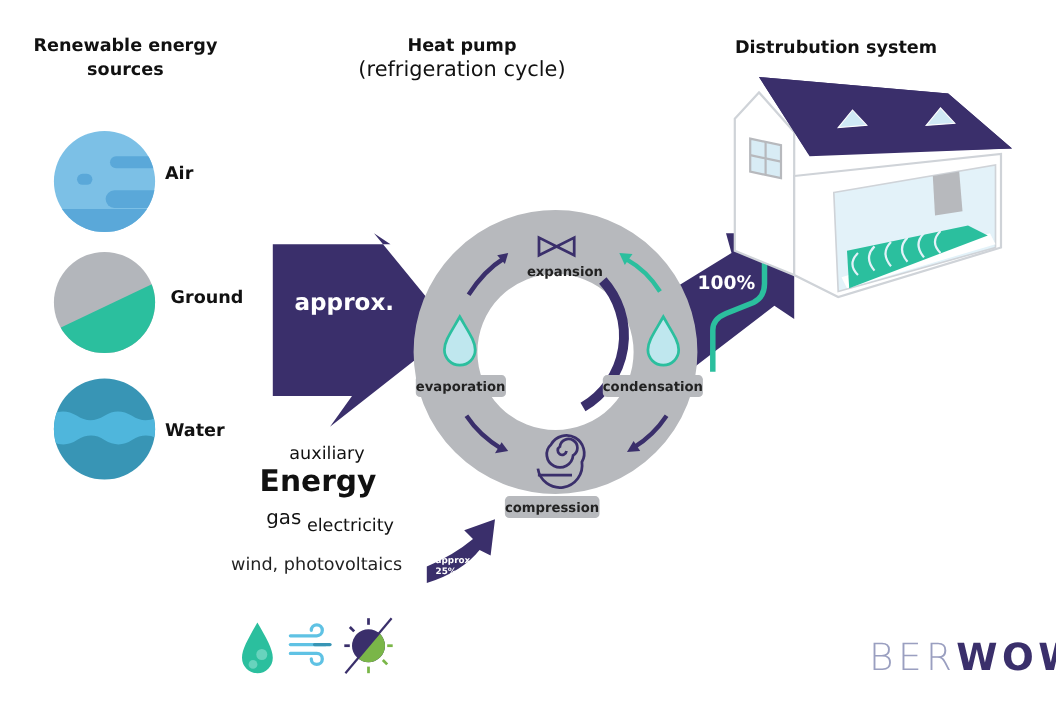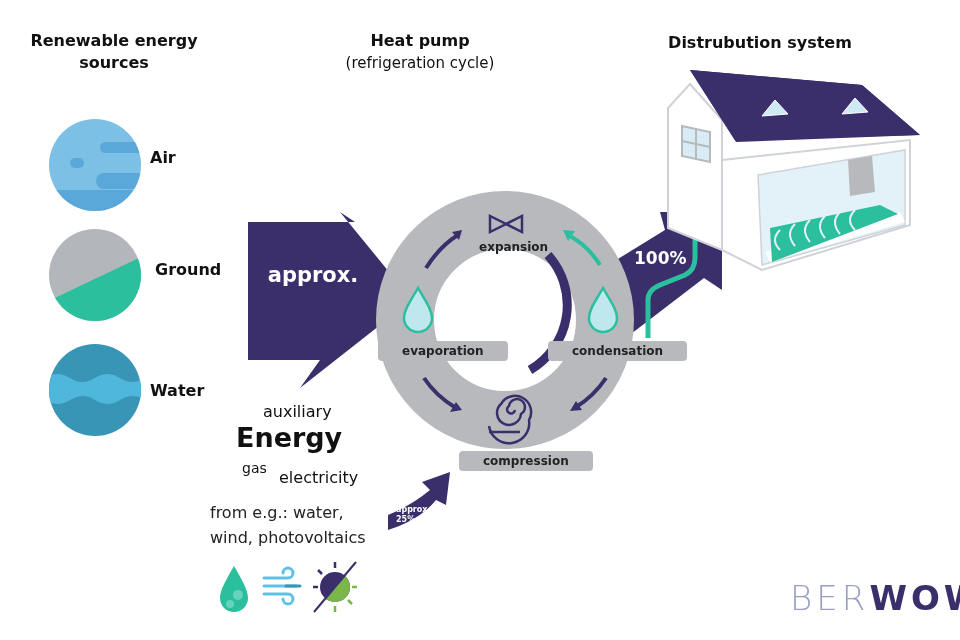--- a/index.html
+++ b/index.html
@@ -1,23 +1,23 @@
 <!DOCTYPE html>
 <html><head>
 <meta charset="utf-8">
 <style>
   html, body { margin: 0; padding: 0; background: #ffffff; }
   body { width: 960px; height: 640px; position: relative; overflow: hidden;
          font-family: "DejaVu Sans", "Liberation Sans", sans-serif; color: #111; }
   .abs { position: absolute; }
   .hdr { font-weight: bold; font-size: 16px; text-align: center; line-height: 22px; color: #111; }
-  .sub { font-weight: normal; font-size: 15px; }
+  .sub { font-weight: normal; font-size: 19px; }
   .src-label { font-size: 16px; font-weight: 700; color: #111; }
   .pill { position: absolute; background: #b7b9bd; border-radius: 4px; font-size: 12px;
-          font-weight: bold; color: #222; padding: 3px 24px; white-space: nowrap; }
+          font-weight: bold; color: #222; padding: 3px 0; white-space: nowrap; }
   .big-arrow-text { color: #fff; font-weight: bold; text-align: center; }
   svg { position: absolute; left: 0; top: 0; }
 </style>
 </head>
 <body>
 
 <div class="abs hdr" style="left:14px; top:30px; width:200px;">
   <div>Renewable energy</div>
   <div>sources</div>
 </div>
@@ -160,22 +160,21 @@
   <div>25%</div>
 </div>
 
 <div class="abs" style="left:479px; top:240px; font-size:12px; font-weight:bold; color:#222;">expansion</div>
 <div class="pill" style="left:378px; top:341px;">evaporation</div>
 <div class="pill" style="left:548px; top:341px;">condensation</div>
 <div class="pill" style="left:459px; top:451px;">compression</div>
 
 <div class="abs" style="left:263px; top:402px; font-size:16px;">auxiliary</div>
 <div class="abs" style="left:236px; top:422px; font-size:27px; font-weight:600;">Energy</div>
-<div class="abs" style="left:242px; top:460px; font-size:14px;">gas</div>
+<div class="abs" style="left:242px; top:460px; font-size:18px;">gas</div>
 <div class="abs" style="left:279px; top:468px; font-size:16px;">electricity</div>
 <div class="abs" style="left:210px; top:500px; font-size:16px; line-height:25px; color:#222;">
-  <div>from e.g.: water,</div>
   <div>wind, photovoltaics</div>
 </div>
 
 <div class="abs" style="left:754px; top:578px; font-size:34px; letter-spacing:4px; line-height:40px;">
   <span style="color:#9a9fc0; font-weight:100; font-family:'DejaVu Sans', sans-serif;margin-left:36px;">BER</span><span style="color:#3a2f6b; font-weight:bold; font-family:'DejaVu Sans', sans-serif;text-align:center;">WOW</span>
 </div>
 
 </body></html>

